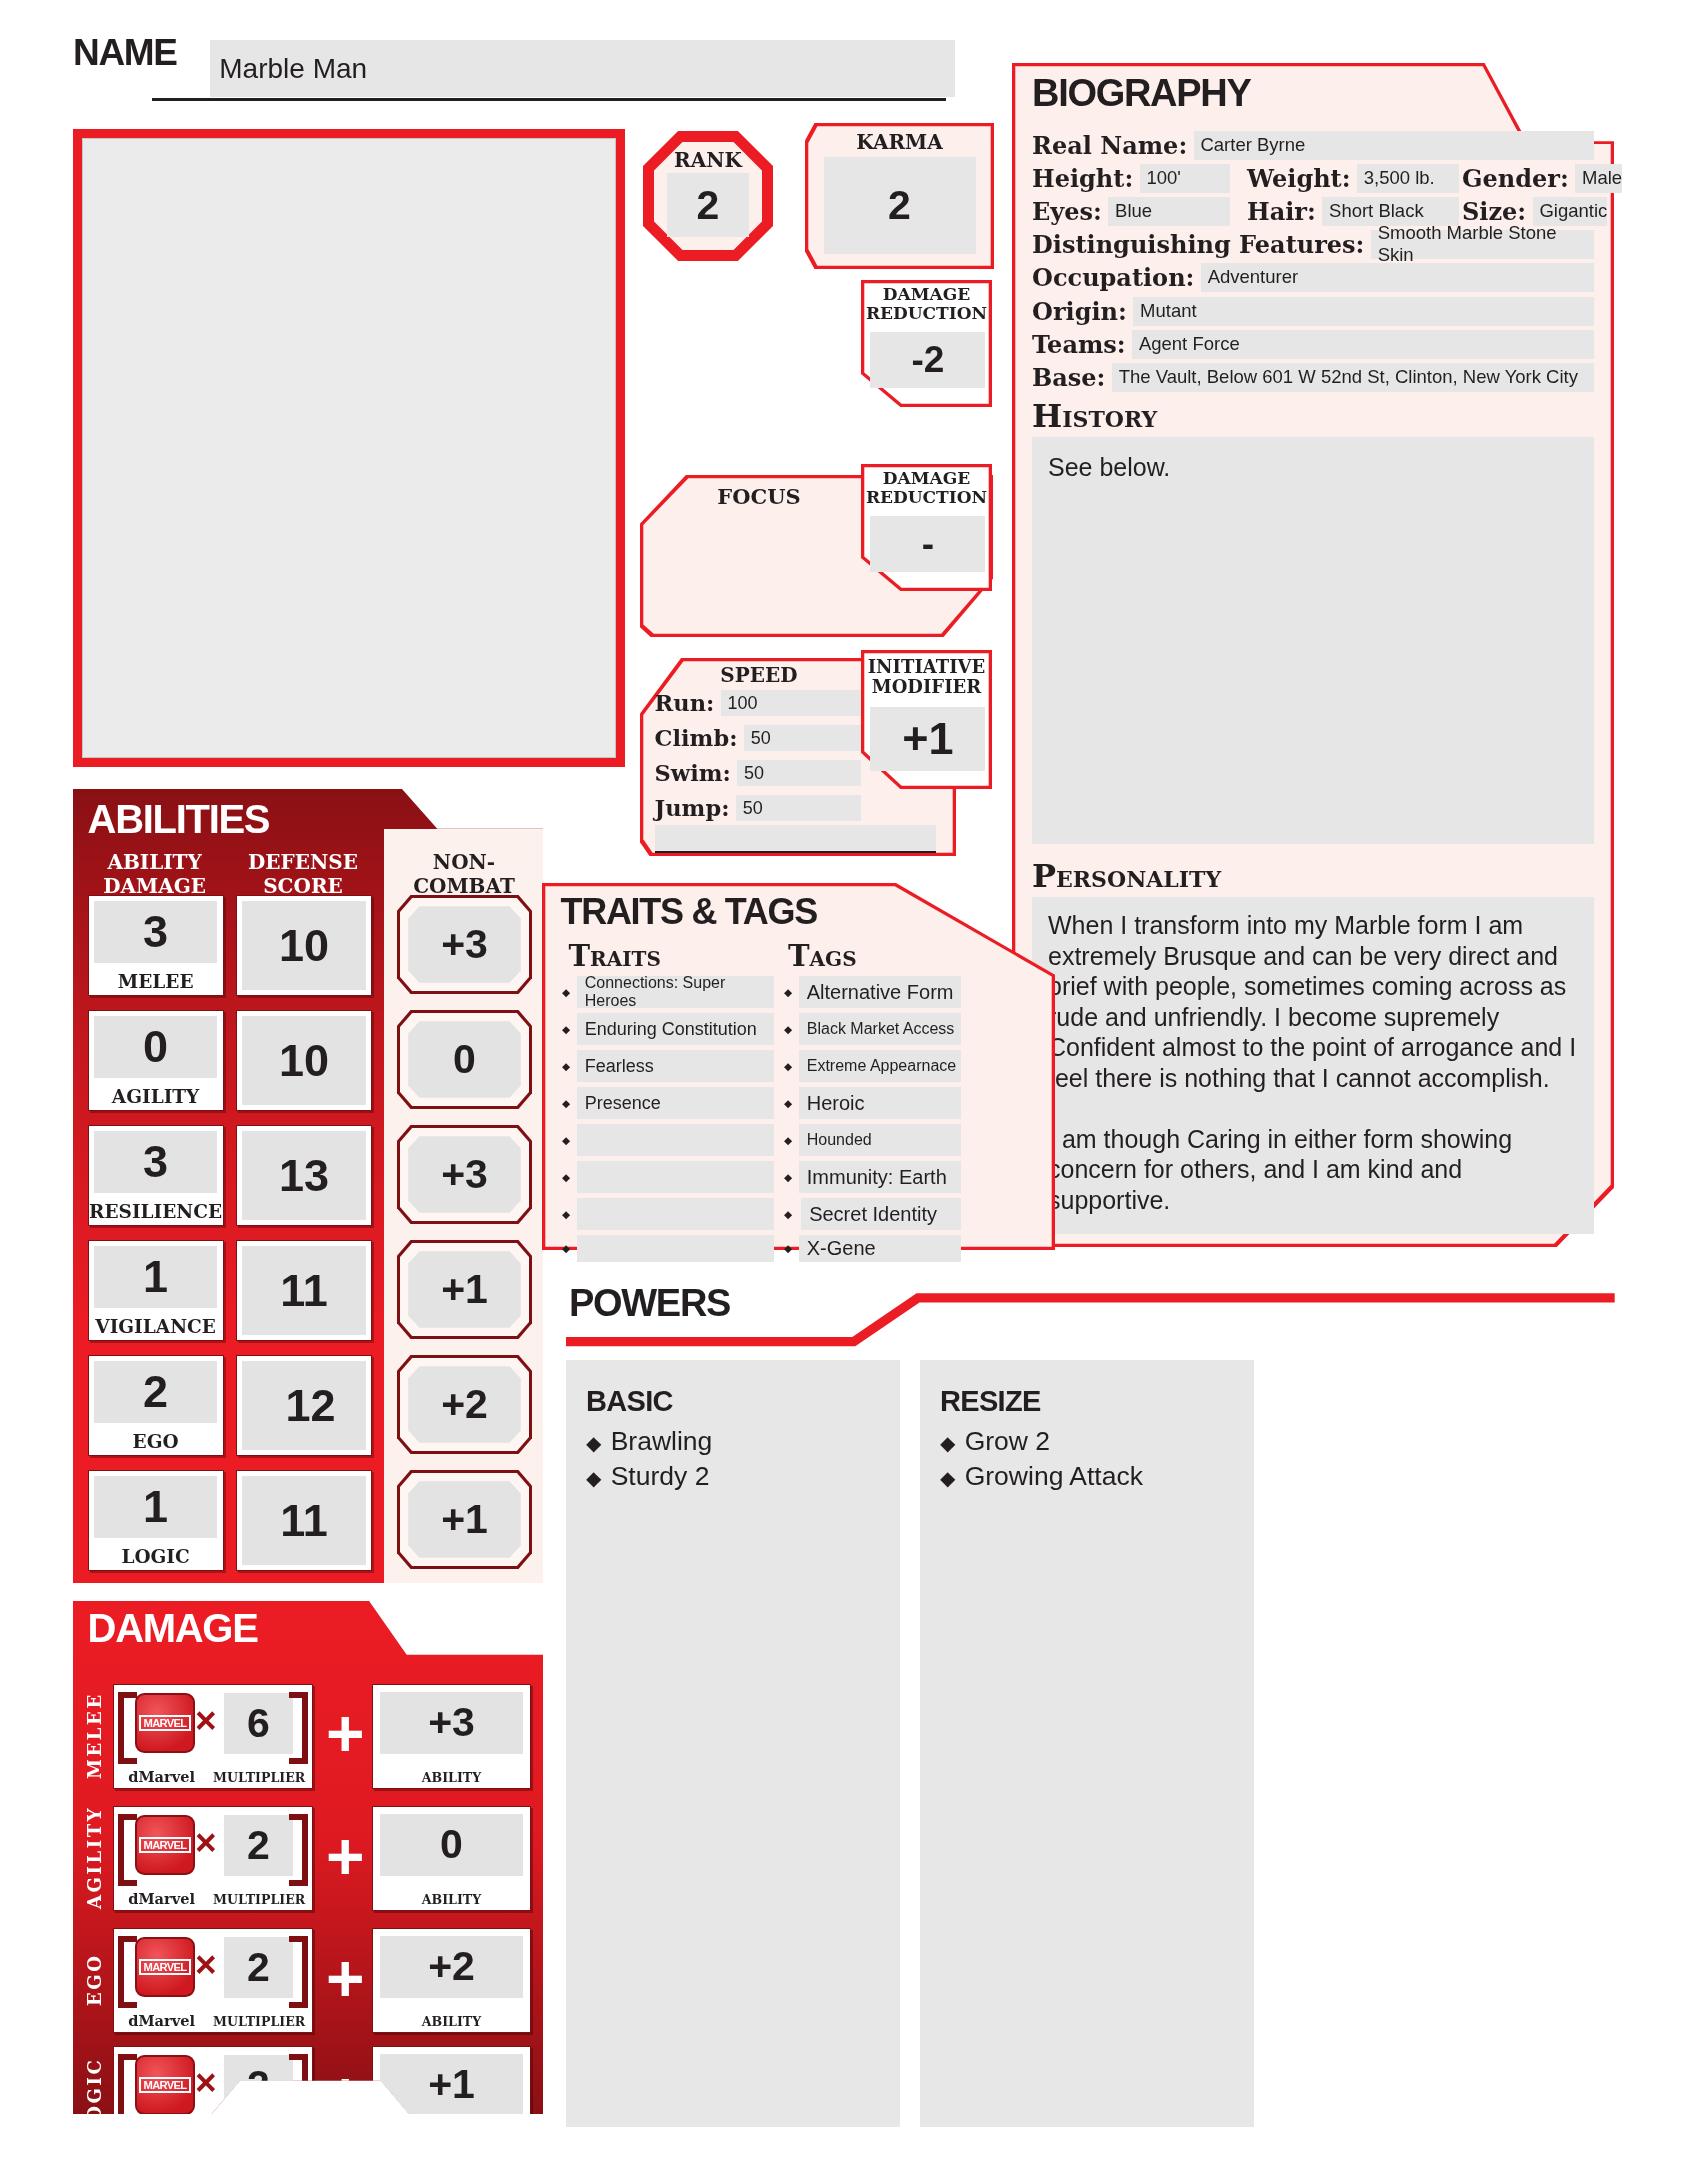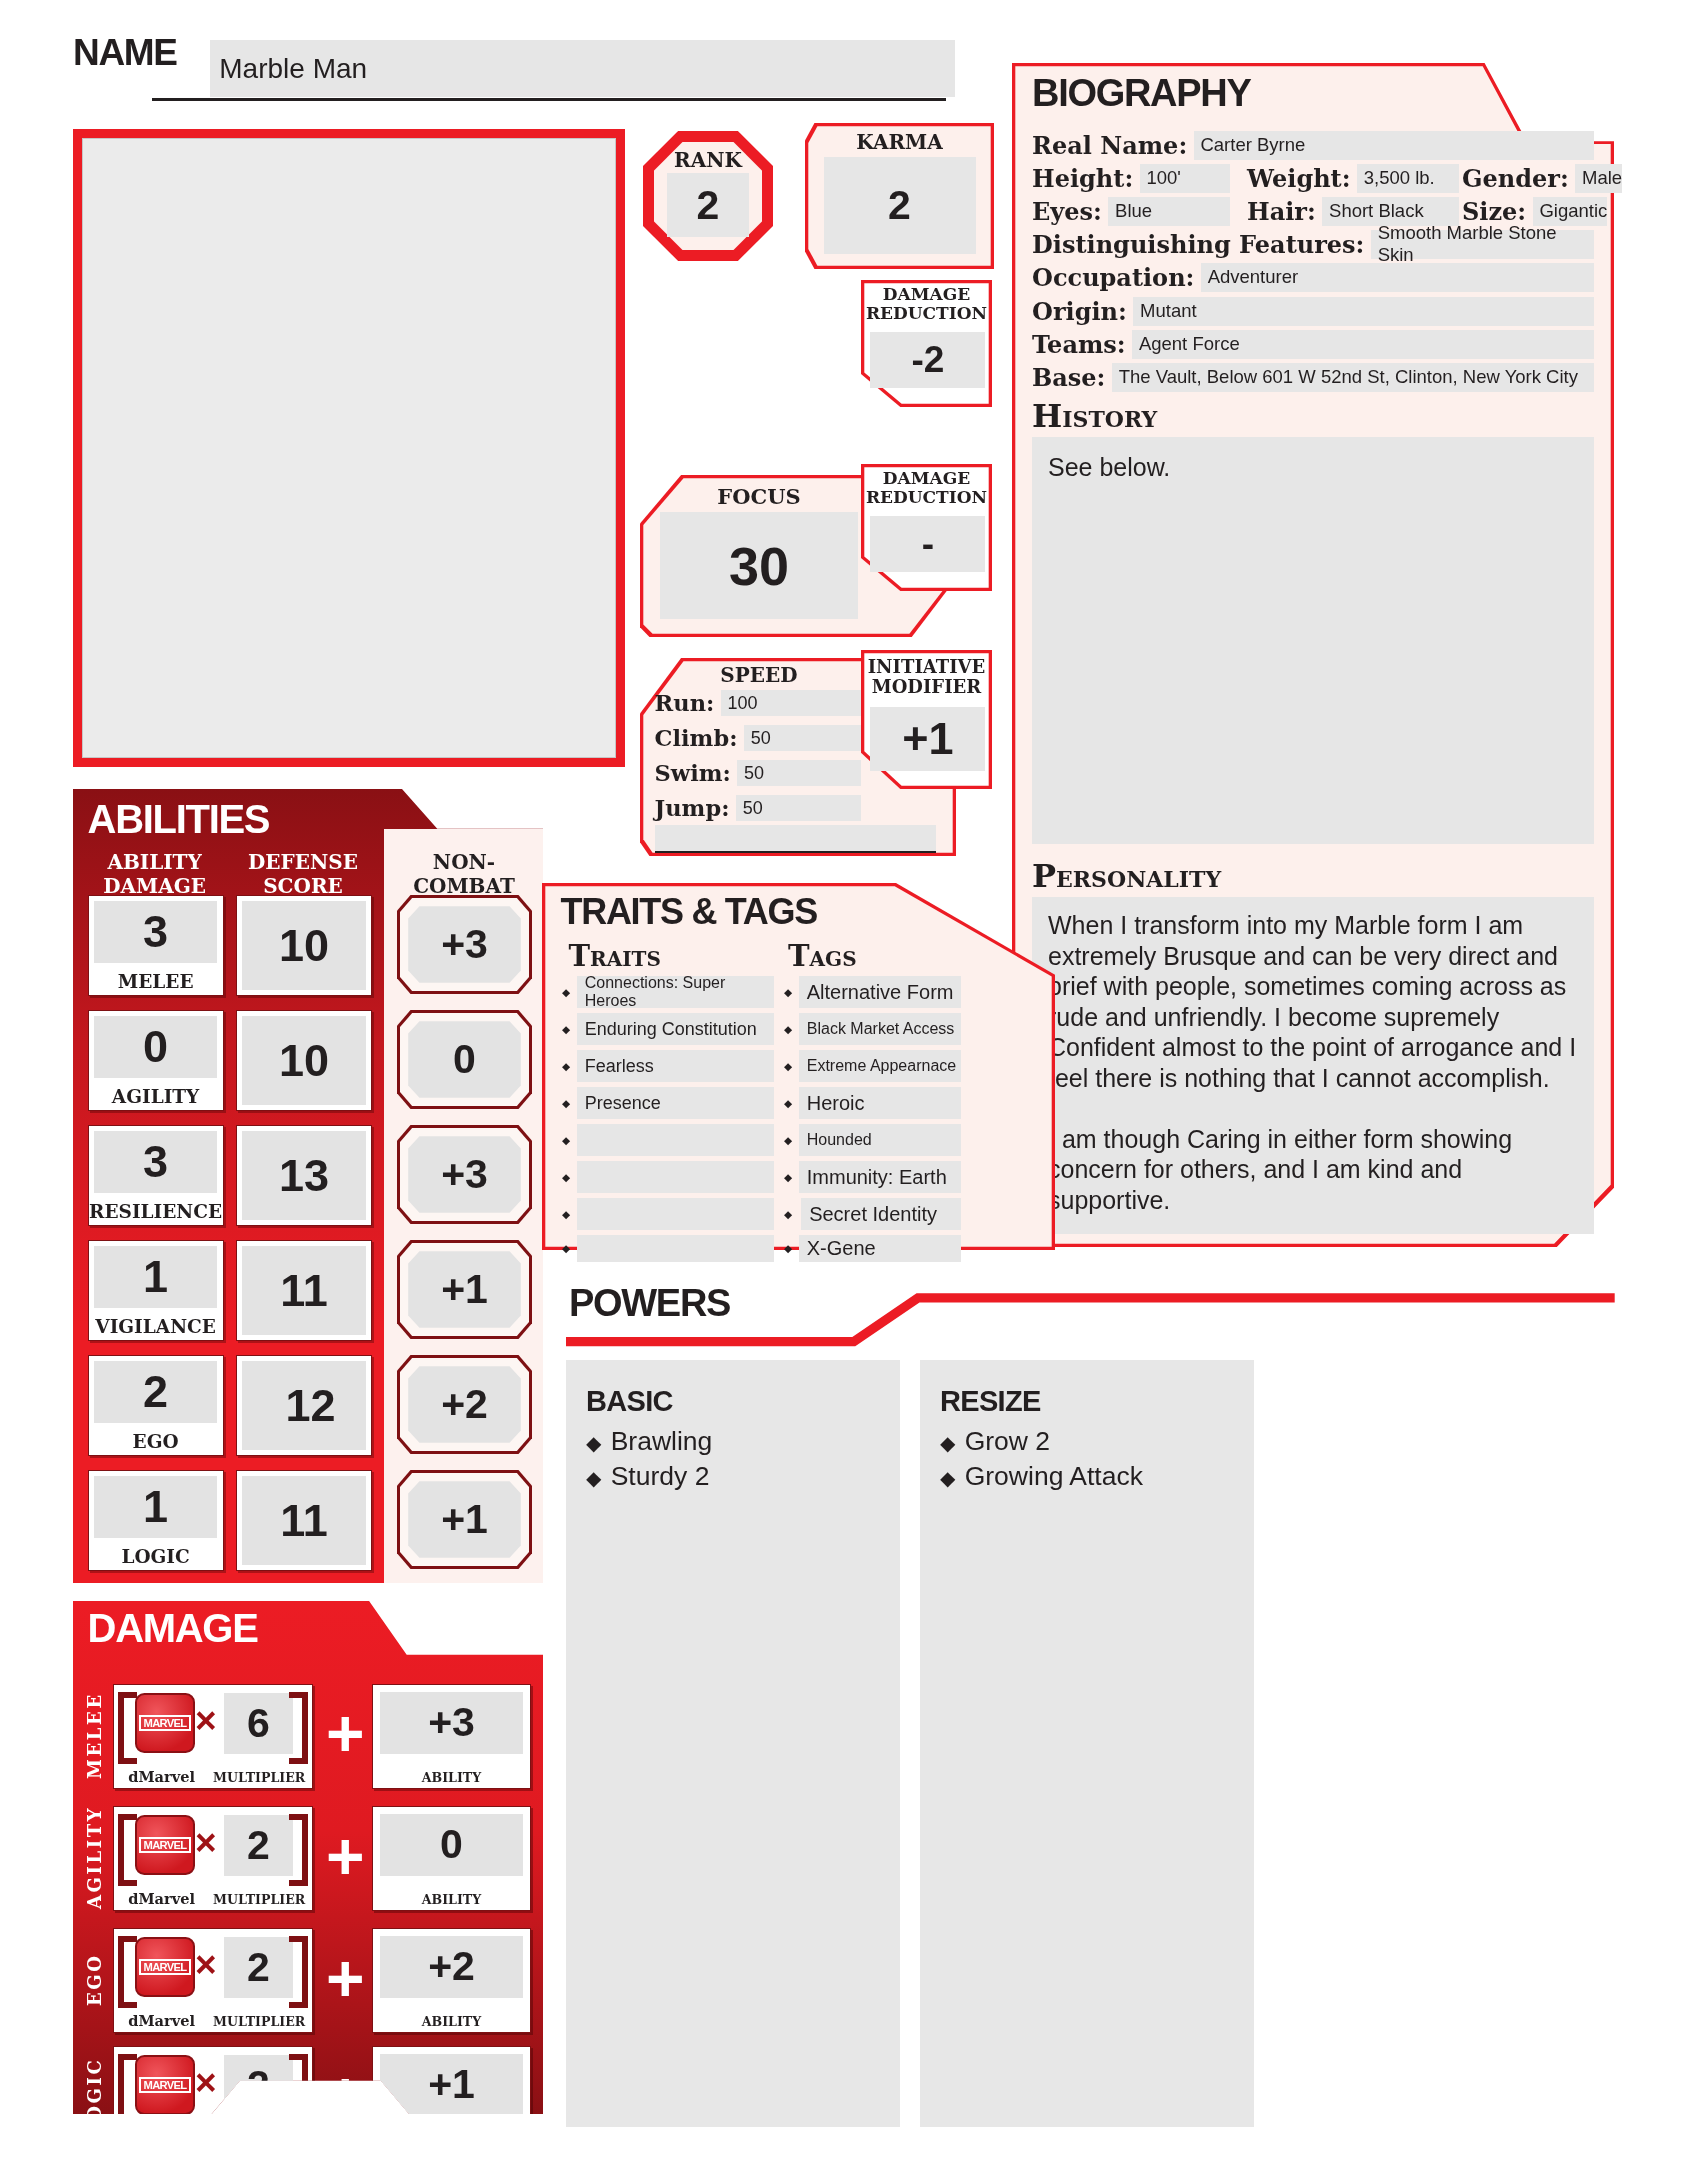--- a/index.html
+++ b/index.html
@@ -112,27 +112,24 @@
 
   <div class="abs" style="left:861px;top:280px;width:131px;height:127px;z-index:3;">
     <div class="layer red-bg clip-dr"></div>
     <div class="layer white-bg clip-dr" style="inset:3.3px;"></div>
     <div class="abs stat-label" style="left:0;right:0;top:5.3px;font-size:17px;line-height:1.12;">DAMAGE REDUCTION</div>
     <div class="abs field flexc" style="left:9.3px;right:6.6px;top:52px;height:56px;font-size:37px;font-weight:bold;">
         <span>-2</span>
       </div>
   </div>
 
-  <div class="abs" style="left:640px;top:475px;width:316px;height:162px;">
+  <div class="abs" style="left:640px;top:475px;width:316px;height:162px;padding-left:37px;">
     <div class="layer red-bg clip-health"></div>
     <div class="layer pink-bg clip-health" style="inset:3.3px;"></div>
     <div class="abs stat-label" style="left:20px;width:198px;top:9.3px;font-size:21px;">FOCUS</div>
-    <div class="abs field flexc" style="left:20px;width:198px;top:37px;height:107px;font-size:54px;font-weight:bold;">
-        <span>30</span>
-      </div>
   </div>
 
   <div class="abs" style="left:861px;top:464px;width:131px;height:127px;z-index:3;">
     <div class="layer red-bg clip-dr"></div>
     <div class="layer white-bg clip-dr" style="inset:3.3px;"></div>
     <div class="abs stat-label" style="left:0;right:0;top:5.3px;font-size:17px;line-height:1.12;">DAMAGE REDUCTION</div>
     <div class="abs field flexc" style="left:9.3px;right:6.6px;top:52px;height:56px;font-size:37px;font-weight:bold;">
         <span>-</span>
       </div>
   </div>

